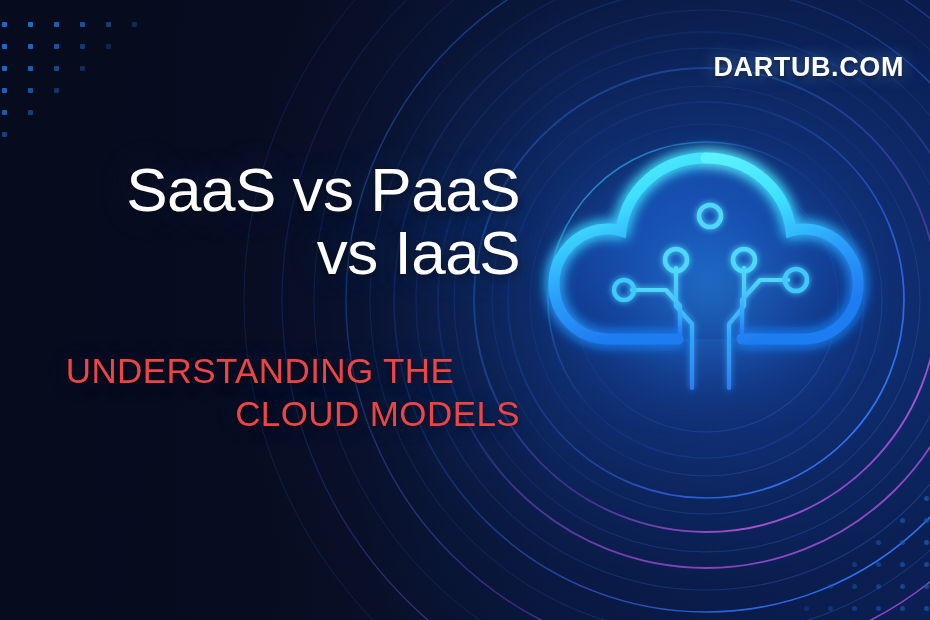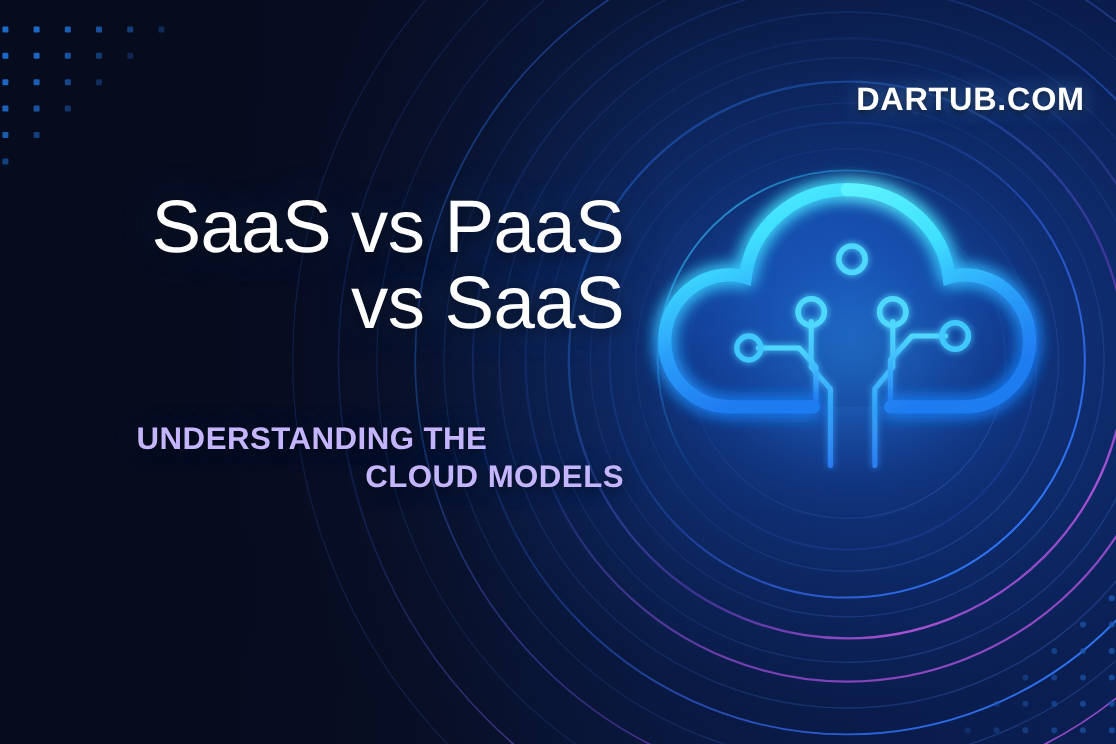--- a/index.html
+++ b/index.html
@@ -75,21 +75,20 @@
   .logo {
     position: absolute;
     right: 26px;
     top: 52px;
     color: #ffffff;
     font-size: 27px;
     font-weight: bold;
     letter-spacing: 0.6px;
     text-shadow: 0 0 16px rgba(110,180,255,0.55), 0 2px 5px rgba(0,0,0,0.75);
     white-space: nowrap;
-    margin-top: 16px;
   }
   .headline {
     position: absolute;
     left: 0;
     top: 158px;
     width: 520px;
     text-align: right;
     color: #ffffff;
     font-size: 62px;
     font-weight: normal;
@@ -97,23 +96,23 @@
     letter-spacing: -0.5px;
     text-shadow: 0 3px 14px rgba(0,0,0,0.8), 0 0 34px rgba(70,150,255,0.30);
   }
   .headline .l2 { display: block; }
   .subhead {
     position: absolute;
     left: 0;
     top: 350px;
     width: 520px;
     text-align: center;
-    color: #c4b5fd;
-    font-size: 26px;
-    font-weight: bold;
+    color: #ef4444;
+    font-size: 35px;
+    font-weight: normal;
     line-height: 1.22;
     letter-spacing: 0.4px;
     text-shadow: 0 2px 11px rgba(0,0,0,0.75), 0 0 26px rgba(70,150,255,0.22);
   }
   .subhead .l2 { display: block; text-align: right; }
 </style>
 </head>
 <body>
 
 <div id="stage">
@@ -340,21 +339,21 @@
                  C 338 195 314 219 283 219
                  L 222 219" fill="none" stroke="url(#cloudStroke)" stroke-width="11" stroke-linecap="round"></path>
       </g>
     </svg>
   </div>
 
   <div class="logo">DARTUB.COM</div>
 
   <div class="headline">
     <span>SaaS vs PaaS</span>
-    <span class="l2">vs SaaS</span>
+    <span class="l2">vs IaaS</span>
   </div>
 
   <div class="subhead">
     <span>UNDERSTANDING THE</span>
     <span class="l2">CLOUD MODELS</span>
   </div>
 
 </div>
 
 </body></html>

